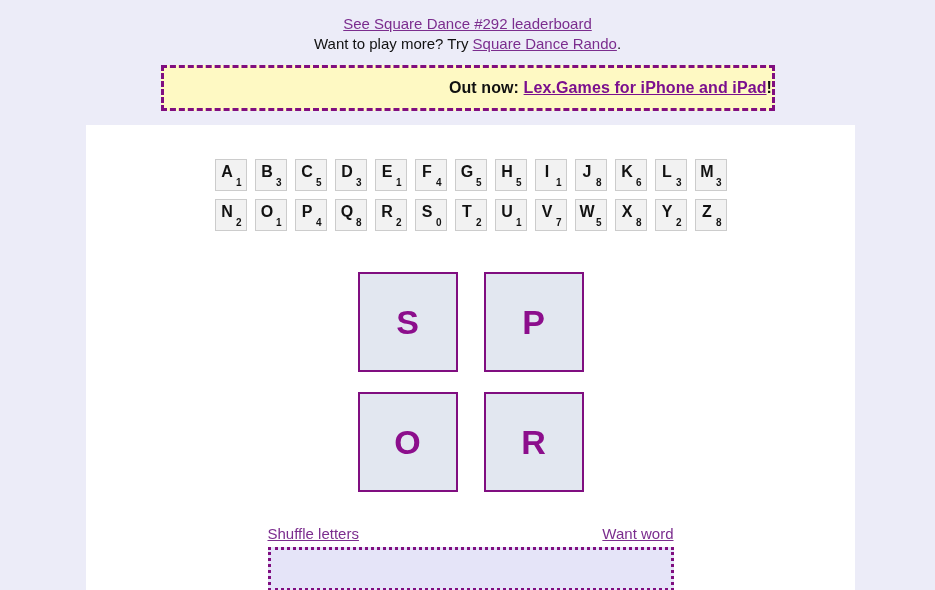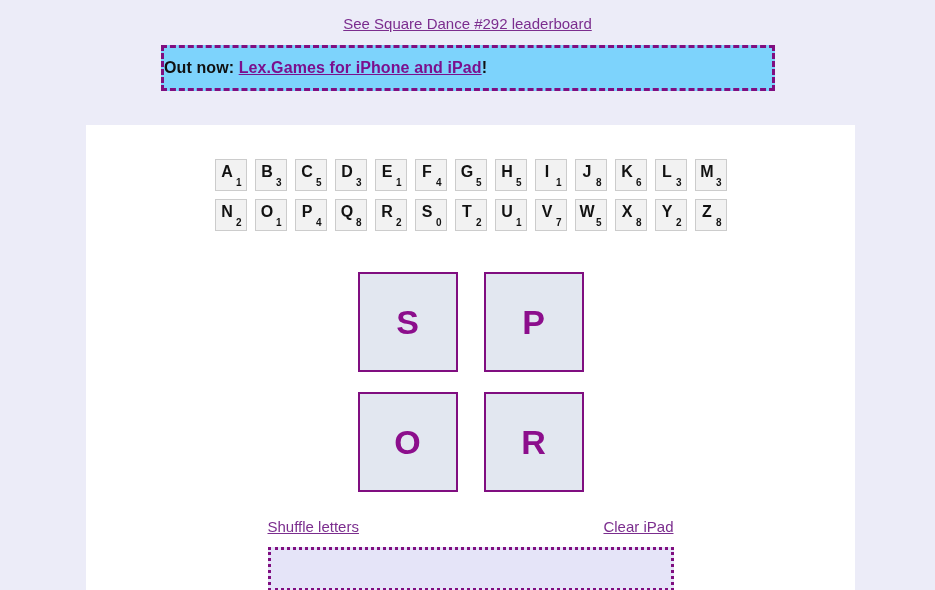--- a/index.html
+++ b/index.html
@@ -37,25 +37,25 @@
   }
 
   
   .promo-wrap {
     margin-top: 11px;
     padding: 0 160px 0 161px;
     box-sizing: border-box;
   }
   .promo {
     border: 3px dashed #800e80;
-    background: #7dd3fc;
+    background: #fef9c3;
     height: 46px;
     display: flex;
     align-items: center;
-    justify-content: flex-start;
+    justify-content: flex-end;
     box-sizing: border-box;
   }
   .promo-text {
     font-weight: bold;
     font-size: 16px;
     color: #111111;
     letter-spacing: 0.1px;
   }
   .promo-text a {
     color: #7b0f8e;
@@ -131,22 +131,22 @@
     align-items: center;
     justify-content: center;
     font-size: 34px;
     font-weight: bold;
     color: #8c0e8c;
   }
 
   
   .actions {
     width: 406px;
-    margin: 12px auto;
-    padding-top: 14px;
+    margin: 0 auto;
+    padding-top: 33px;
     display: flex;
     justify-content: space-between;
     font-size: 15px;
   }
   .actions a {
     color: #7b2d8e;
     text-decoration: underline;
   }
 
   
@@ -159,20 +159,23 @@
     box-sizing: border-box;
   }
 </style>
 </head>
 <body>
 
 <div class="top-links">
   <span class="line">
     <a class="plain-link" href="#">See Square Dance #292 leaderboard</a>
   </span>
+  <span class="line">
+    <span class="line2-text">Want to play more? Try </span><a class="plain-link" href="#">Square Dance Rando</a><span class="line2-text">.</span>
+  </span>
 </div>
 
 <div class="promo-wrap">
   <div class="promo">
     <div class="promo-text"><span>Out now: </span><a href="#">Lex.Games for iPhone and iPad</a><span>!</span></div>
   </div>
 </div>
 
 <div class="card">
 
@@ -289,18 +292,18 @@
 
   <div class="grid">
     <div class="grid-tile">S</div>
     <div class="grid-tile">P</div>
     <div class="grid-tile">O</div>
     <div class="grid-tile">R</div>
   </div>
 
   <div class="actions">
     <a href="#">Shuffle letters</a>
-    <a href="#">Clear iPad</a>
+    <a href="#">Want word</a>
   </div>
 
   <div class="word-box"></div>
 
 </div>
 
 </body></html>

